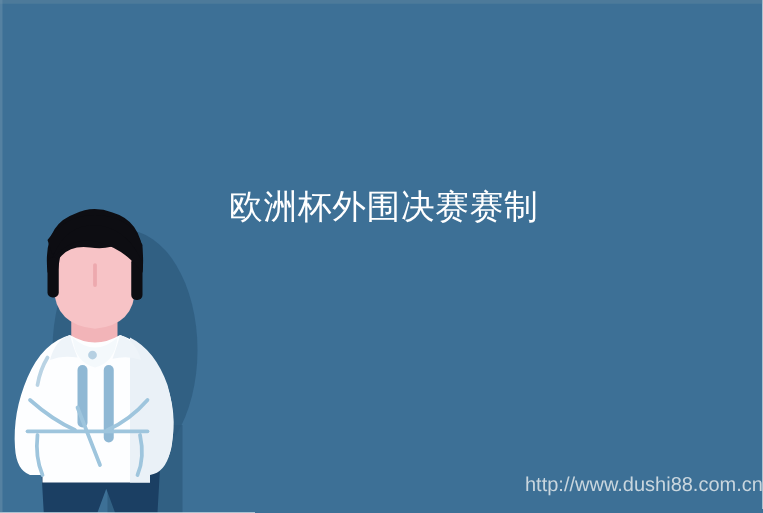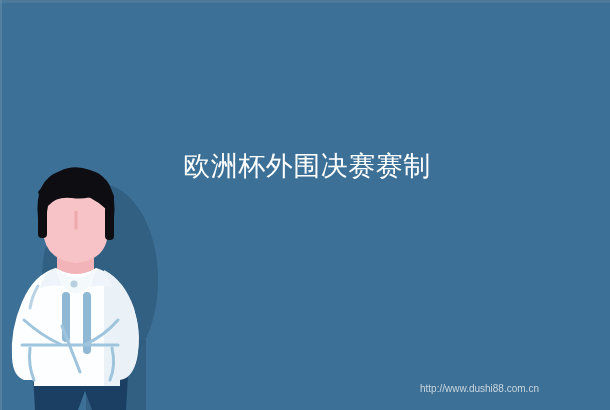--- a/index.html
+++ b/index.html
@@ -45,21 +45,21 @@
     white-space: nowrap;
     font-family: "DejaVu Sans", "Liberation Sans", sans-serif;
   }
 
   
   #watermark {
     position: absolute;
     left: 420px;
     top: 381px;
     color: #c9d6de;
-    font-size: 10px;
+    font-size: 16px;
     line-height: 16px;
     white-space: nowrap;
     font-family: "Liberation Sans", "DejaVu Sans", sans-serif;
   }
 
   
   #person {
     position: absolute;
     left: 0px;
     top: 160px;

